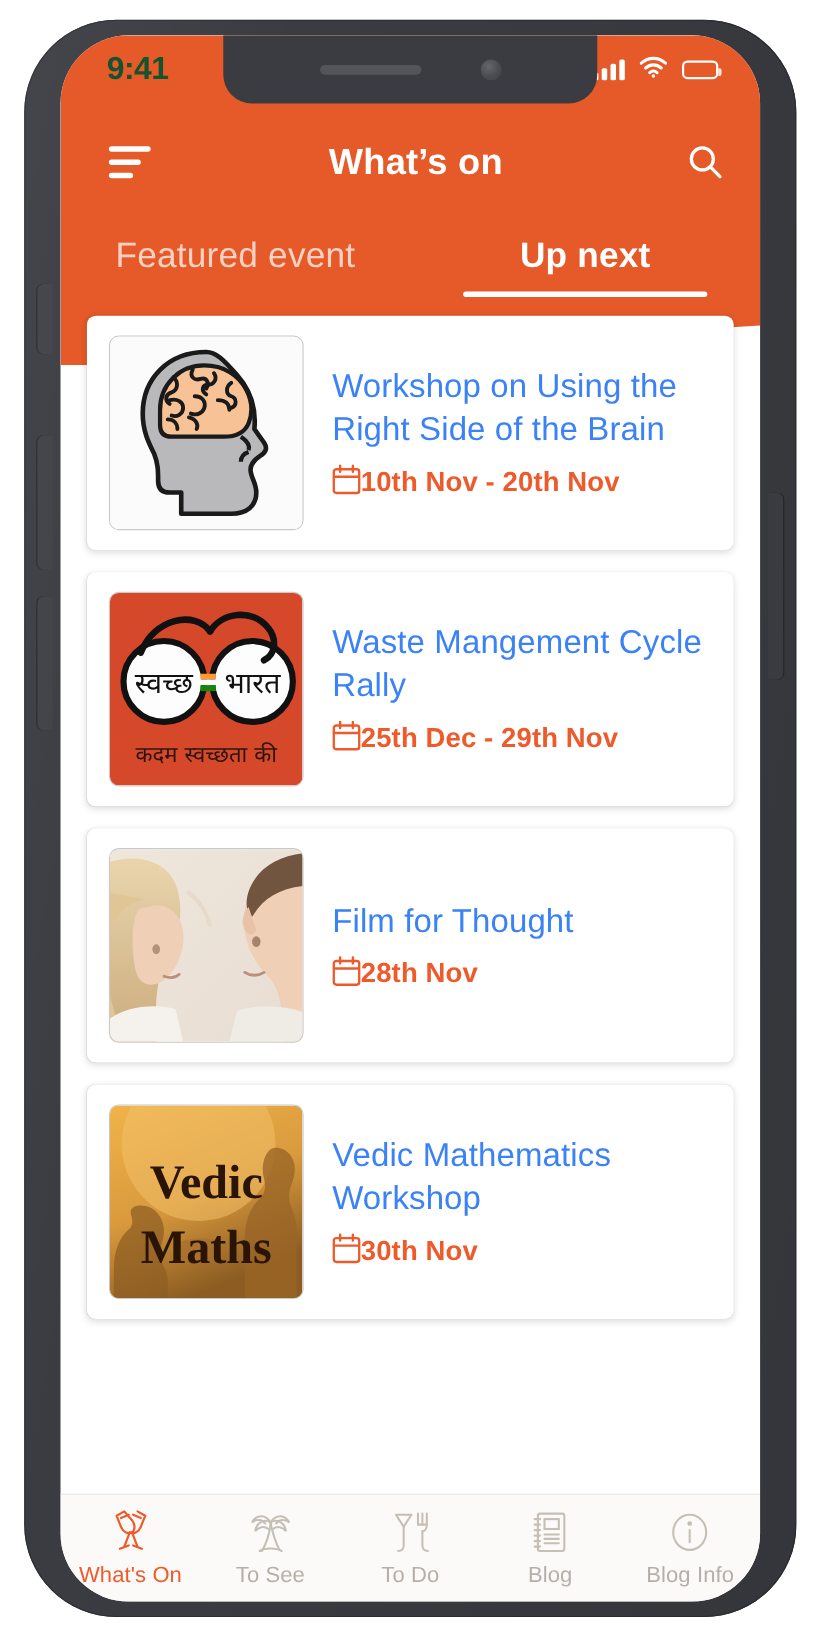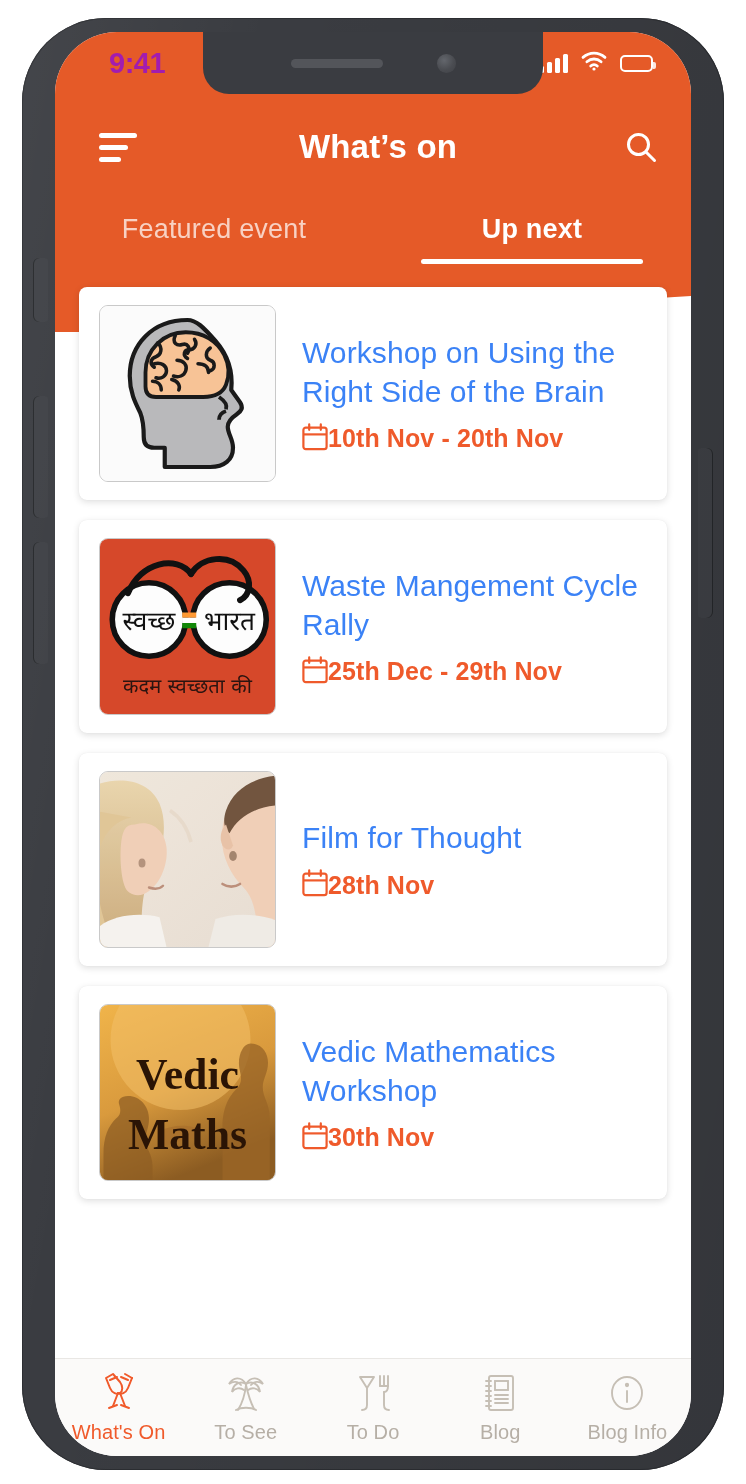--- a/index.html
+++ b/index.html
@@ -90,26 +90,26 @@
   .header-bg {
     position: absolute;
     left: 0; top: 0; right: 0; bottom: 0;
     background: #e55a28;
     
     clip-path: polygon(0 0, 100% 0, 100% 88%, 62% 93%, 10% 100%, 0 100%);
   }
   
   .status-bar {
     position: absolute;
-    left: 12px; top: 0; right: 0; height: 62px;
+    left: 0; top: 0; right: 0; height: 62px;
     z-index: 20;
     display: flex; align-items: center;
     justify-content: space-between;
     padding: 0 38px 0 42px;
-    color: #a21caf;
+    color: #14532d;
   }
   .status-time {
     font-size: 29px; font-weight: 700; letter-spacing: -0.5px;
     line-height: 1;
   }
   .status-icons { display: flex; align-items: center; gap: 13px; }
   .signal { display: flex; align-items: flex-end; gap: 3px; height: 19px; }
   .signal i { display: block; width: 5px; background: #fff; border-radius: 1.5px; }
   .signal i:nth-child(1) { height: 7px; }
   .signal i:nth-child(2) { height: 11px; }
@@ -161,21 +161,21 @@
     display: flex;
   }
   .tab {
     flex: 1;
     display: flex; flex-direction: column; align-items: center;
     justify-content: flex-start;
     cursor: pointer;
     padding-top: 4px;
   }
   .tab-label {
-    font-size: 27px;
+    font-size: 32px;
     letter-spacing: 0.2px;
   }
   .tab-inactive .tab-label { color: rgba(255,255,255,0.72); font-weight: 400; }
   .tab-active   .tab-label { color: #ffffff; font-weight: 700; }
   .tab-underline {
     margin-top: 14px;
     width: 222px; height: 5px;
     background: #ffffff; border-radius: 3px;
   }
   .tab-inactive .tab-underline { background: transparent; }

